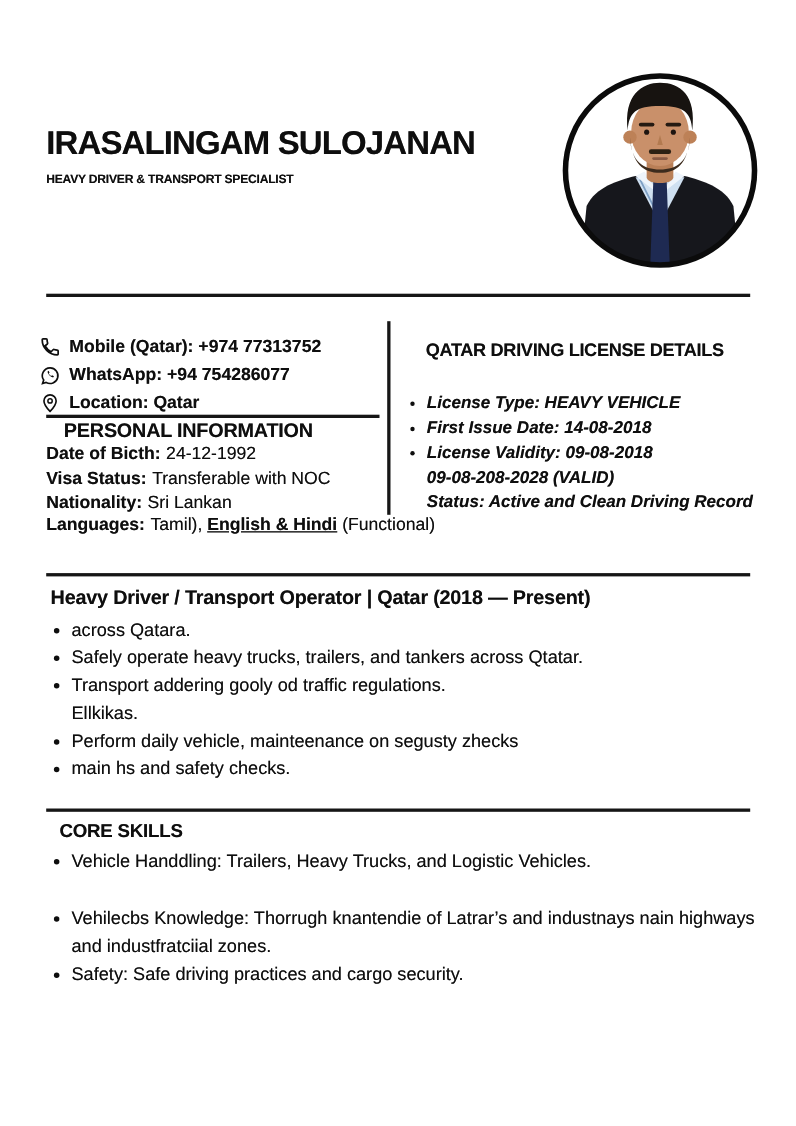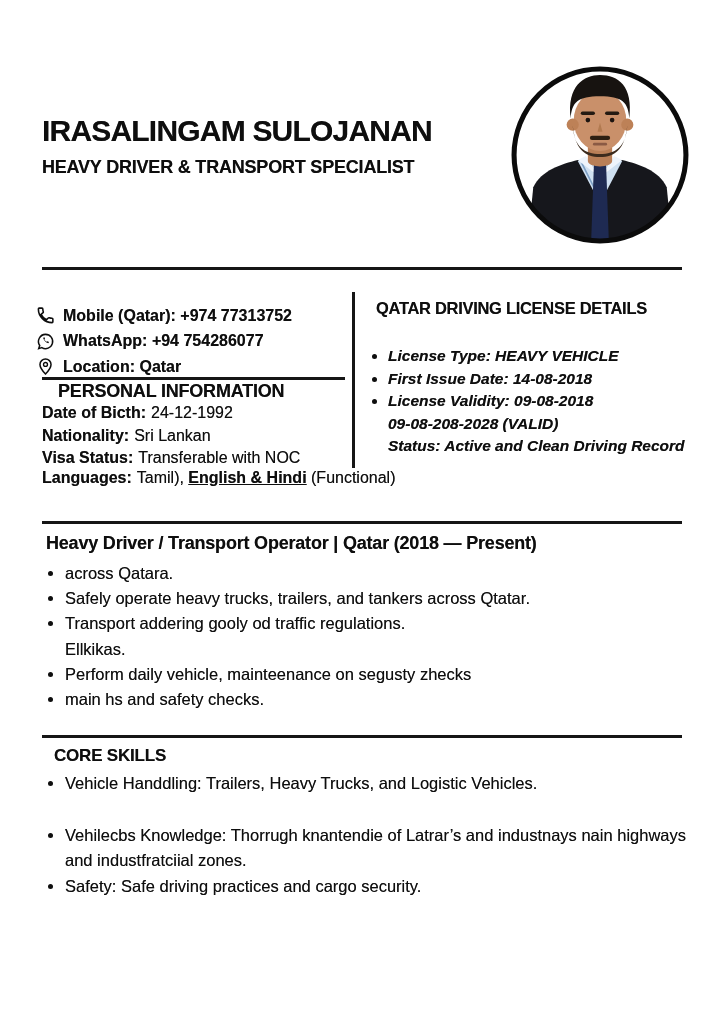--- a/index.html
+++ b/index.html
@@ -8,21 +8,21 @@
     font-family:"Liberation Sans", sans-serif; color:#0e0e0e; overflow:hidden;
     text-shadow:0 0 0.35px rgba(0,0,0,0.55);
   }
   .b { font-weight:bold;text-decoration:underline; }
 
   .name {
     position:absolute; left:42px; top:114px; font-size:30px; font-weight:bold;
     letter-spacing:-0.8px; white-space:nowrap;
   }
   .subtitle {
-    position:absolute; left:42px; top:157px; font-size:18px; font-weight:bold;
+    position:absolute; left:42px; top:157px; font-size:11px; font-weight:bold;
     letter-spacing:-0.2px; white-space:nowrap;
   }
   .photo { position:absolute; left:509px; top:64px; width:182px; height:182px; }
 
   .rule-h { position:absolute; background:#161616; }
   .rule-top   { left:42px; top:267px; width:640px; height:3px; }
   .rule-mid   { left:42px; top:521px; width:640px; height:2.5px; }
   .rule-low   { left:42px; top:735px; width:640px; height:2.5px; }
   .rule-pinfo { left:42px; top:377px; width:303px; height:2.5px; }
   .rule-v     { position:absolute; left:352px; top:292px; width:2.5px; height:176px; background:#161616; }
@@ -34,21 +34,21 @@
 
   .personal { position:absolute; left:42px; top:381px; }
   .personal h3 { margin:0 0 0 0; font-size:18px; letter-spacing:-0.2px;text-align:center; }
   .prow { font-size:16px; line-height:22.5px; white-space:nowrap; }
   .plabel { font-weight:bold; margin-right:5px; }
 
   .languages { position:absolute; left:42px; top:469px; font-size:16px; white-space:nowrap; }
   .languages .plabel { margin-right:5px; }
 
   .license { position:absolute; left:371px; top:294px; width:335px; }
-  .license h3 { margin:5px; font-size:16.5px; letter-spacing:-0.3px; white-space:nowrap; }
+  .license h3 { margin:16px; font-size:16.5px; letter-spacing:-0.3px; white-space:nowrap; }
   .license ul { margin:27px 0 0 0; padding-left:17px; list-style:disc; }
   .license li { font-size:15.5px; font-weight:bold; line-height:22.5px;font-style:italic; }
   .license li.no-marker { list-style:none; }
 
   .exp { position:absolute; left:42px; top:533px; width:658px; }
   .exp h3 { margin:0 0 7px 4px; font-size:18px; letter-spacing:-0.2px; white-space:nowrap; }
   .exp ul, .skills ul { margin:0; padding-left:23px; list-style:disc; }
   .exp li, .skills li { font-size:16.5px; line-height:25.2px; }
   .exp li.no-marker { list-style:none; }
 
@@ -129,24 +129,24 @@
   </div>
 
   <div class="rule-h rule-pinfo"></div>
 
   <div class="personal">
     <h3>PERSONAL INFORMATION</h3>
     <div class="prow">
       <span class="plabel">Date of Bicth:</span><span>24-12-1992</span>
     </div>
     <div class="prow">
-      <span class="plabel">Nationality:</span><span>Sri Lankan</span>
+      <span class="plabel">Visa Status:</span><span>Transferable with NOC</span>
     </div>
     <div class="prow">
-      <span class="plabel">Visa Status:</span><span>Transferable with NOC</span>
+      <span class="plabel">Nationality:</span><span>Sri Lankan</span>
     </div>
   </div>
 
   <div class="languages">
     <span class="plabel">Languages:</span><span>Tamil), </span><span class="b">English &amp; Hindi</span><span> (Functional)</span>
   </div>
 
   <div class="rule-v"></div>
 
   <div class="license">

